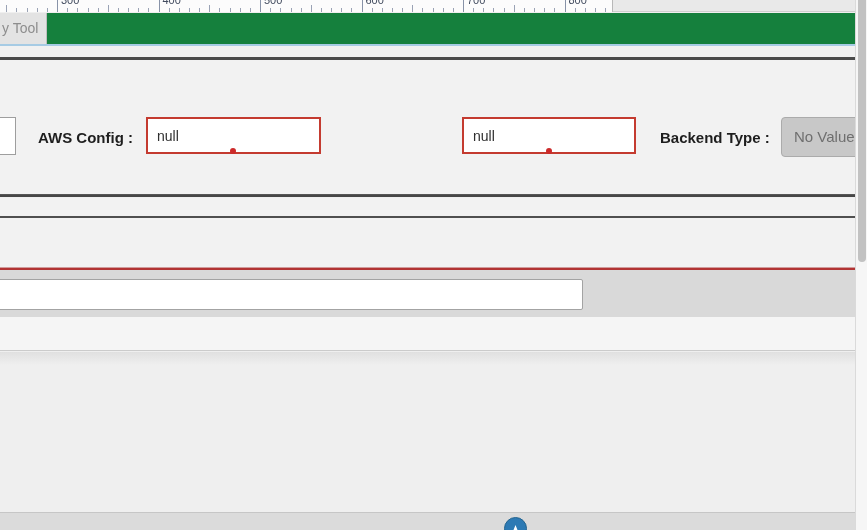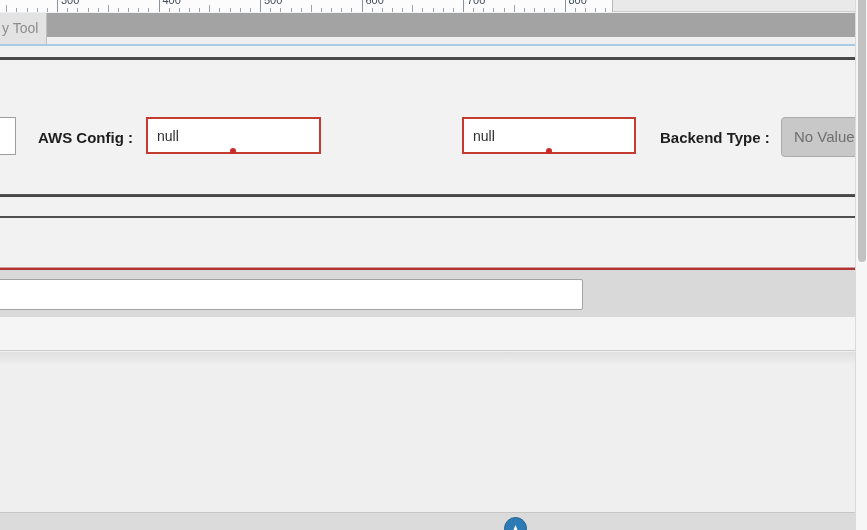--- a/index.html
+++ b/index.html
@@ -8,21 +8,21 @@
 
   
   #topstrip{position:absolute;left:0;top:0;width:855px;height:12px;background:#e9e9e9;border-bottom:1px solid #cfcfcf;}
   #ruler{position:absolute;left:0;top:0;width:613px;height:12px;background:#fcfcfc;border-right:1px solid #b8b8b8;overflow:hidden;}
   .tick{position:absolute;bottom:0;width:1px;height:4px;background:#9aa3b5;}
   .tick.mid{height:7px;}
   .tick.major{height:12px;background:#8893a8;}
   .ruler-label{position:absolute;top:-6px;font-size:11px;color:#414b5e;letter-spacing:0px;}
 
   
-  #tabbar{position:absolute;left:0;top:13px;width:855px;height:24px;background:#a3a3a3;}
+  #tabbar{position:absolute;left:0;top:13px;width:855px;height:33px;background:#15803d;}
   .tab{position:absolute;top:0;height:31px;background:#e3e3e3;font-size:14px;line-height:31px;}
   #tab-tool{left:0;width:47px;border-right:1px solid #bfbfbf;color:#8d8d8d;}
   #tab-tool .tab-label{position:absolute;left:2px;white-space:nowrap;}
   #tab-site{left:47px;width:97px;border-right:1px solid #bfbfbf;color:#3d3d3d;text-align:center;}
 
   #blueline{position:absolute;left:0;top:44px;width:855px;height:2px;background:var(--blue-line,#a6cbe4);}
   #strip1{position:absolute;left:0;top:46px;width:855px;height:11px;background:#f1f1f1;}
   #dline1{position:absolute;left:0;top:57px;width:855px;height:3px;background:#4a4a4a;}
 
   

